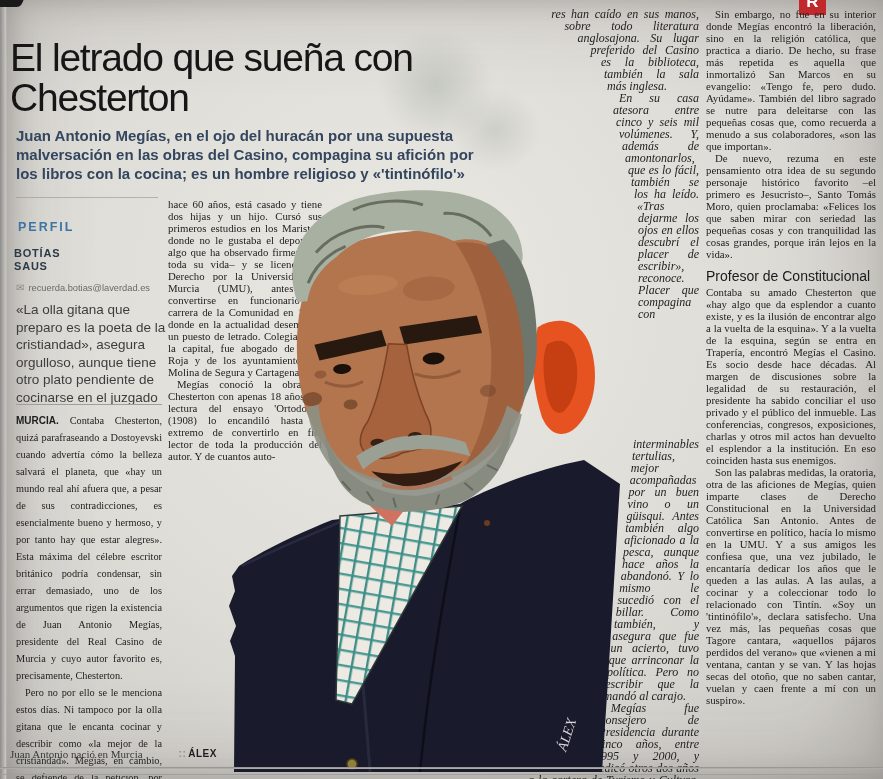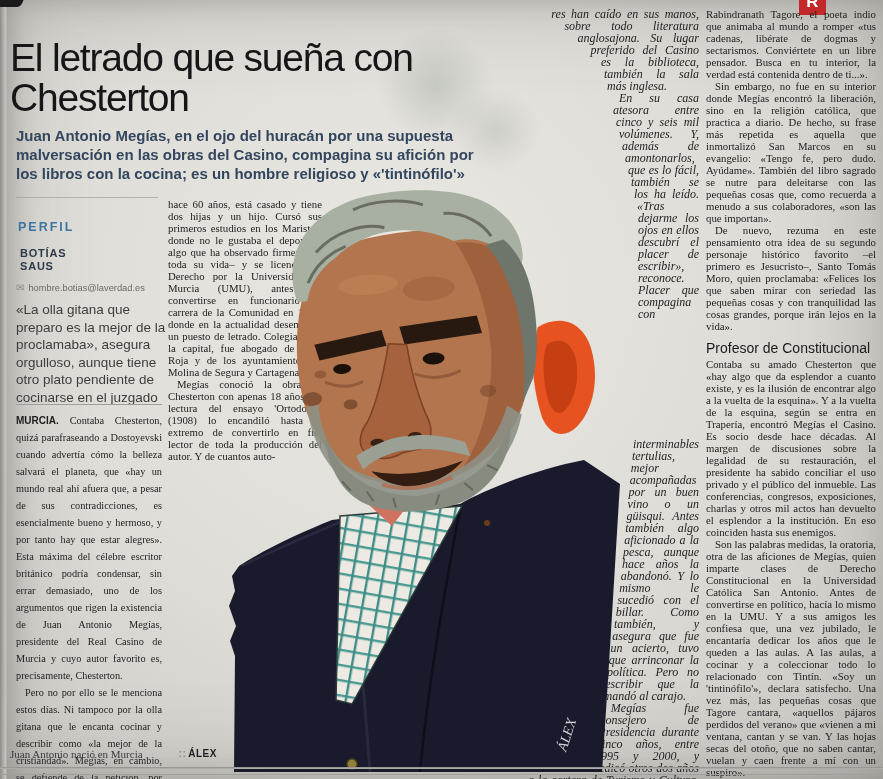--- a/index.html
+++ b/index.html
@@ -29,21 +29,21 @@
   .headline{position:absolute;left:10px;top:12px;width:452px;
     font-family:"Liberation Sans",sans-serif;font-weight:400;font-size:39px;line-height:1.02;
     letter-spacing:-1.2px;color:#161616;}
   .standfirst{position:absolute;left:16px;top:127px;width:460px;
     font-family:"Liberation Sans",sans-serif;font-weight:bold;font-size:15px;line-height:1.26;
     color:#33465e;}
   
   .kicker-rule{position:absolute;left:16px;top:197px;width:142px;height:1px;background:#9b9995;opacity:.65;}
   .kicker{position:absolute;left:18px;top:220px;
     font-family:"Liberation Sans",sans-serif;font-weight:bold;font-size:12.5px;letter-spacing:2px;color:#3c74a4;}
-  .author{position:absolute;left:20px;top:247px;
+  .author{position:absolute;left:14px;top:247px;
     font-family:"Liberation Sans",sans-serif;font-weight:bold;font-size:11px;line-height:1.2;
     letter-spacing:.8px;color:#2b3a49;}
   .email-row{position:absolute;left:16px;top:283px;display:flex;align-items:center;gap:4px;
     font-family:"Liberation Sans",sans-serif;font-size:9.3px;color:#6a6a6a;}
   .email-row .env{font-size:10px;color:#8a8a8a;line-height:1;}
   .pull-quote{position:absolute;left:16px;top:301px;width:154px;
     font-family:"Liberation Sans",sans-serif;font-size:13.5px;line-height:1.3;color:#3d3d3d;}
   .quote-rule{position:absolute;left:16px;top:404px;width:146px;height:1px;background:#a09e9a;}
   
   .bodycopy{font-family:"Liberation Serif",serif;color:#222;text-align:justify;}
@@ -87,24 +87,24 @@
   <div class="standfirst">Juan Antonio Megías, en el ojo del huracán por una supuesta malversación en las obras del Casino, compagina su afición por los libros con la cocina; es un hombre religioso y «'tintinófilo'»</div>
 
   <div class="kicker-rule"></div>
   <div class="kicker">PERFIL</div>
   <div class="author">
     <div>BOTÍAS</div>
     <div>SAUS</div>
   </div>
   <div class="email-row">
     <span class="env">✉</span>
-    <span>hombre.botias@laverdad.es</span>
-  </div>
-
-  <div class="pull-quote">«La olla gitana que preparo es la mejor de la proclamaba», asegura orgulloso, aunque tiene otro plato pendiente de cocinarse en el juzgado</div>
+    <span>recuerda.botias@laverdad.es</span>
+  </div>
+
+  <div class="pull-quote">«La olla gitana que preparo es la poeta de la cristiandad», asegura orgulloso, aunque tiene otro plato pendiente de cocinarse en el juzgado</div>
   <div class="quote-rule"></div>
 
   <div class="bodycopy col1">
     <p><span class="lead-word">MURCIA.</span> <span>Contaba Chesterton, quizá parafraseando a Dostoyevski cuando advertía cómo la belleza salvará el planeta, que «hay un mundo real ahí afuera que, a pesar de sus contradicciones, es esencialmente bueno y hermoso, y por tanto hay que estar alegres». Esta máxima del célebre escritor británico podría condensar, sin errar demasiado, uno de los argumentos que rigen la existencia de Juan Antonio Megías, presidente del Real Casino de Murcia y cuyo autor favorito es, precisamente, Chesterton.</span></p>
     <p class="indent">Pero no por ello se le menciona estos días. Ni tampoco por la olla gitana que le encanta cocinar y describir como «la mejor de la cristiandad». Megías, en cambio, se defiende de la petición, por parte del Ayuntamiento de la capital, de tres años de prisión por una supuesta malversación de fondos en la rehabilitación del Casino. Eso, como su olla gitana, todavía está por cocinarse en los juzgados.</p>
   </div>
 
   <div class="bodycopy col2">
     <p>hace 60 años, está casado y tiene dos hijas y un hijo. Cursó sus primeros estudios en los Maristas, donde no le gustaba el deporte –algo que ha observado firmemente toda su vida– y se licenció en Derecho por la Universidad de Murcia (UMU), antes de convertirse en funcionario de carrera de la Comunidad en 1987, donde en la actualidad desempeña un puesto de letrado. Colegiado en la capital, fue abogado de Cruz Roja y de los ayuntamientos de Molina de Segura y Cartagena.</p>
     <p class="indent">Megías conoció la obra de Chesterton con apenas 18 años. La lectura del ensayo 'Ortodoxia' (1908) lo encandiló hasta el extremo de convertirlo en fiel lector de toda la producción del autor. Y de cuantos auto-</p>
@@ -112,21 +112,20 @@
 
   <div class="bodycopy col3">
     <div class="head-intrude"></div>
     <p>res han caído en sus manos, sobre todo literatura anglosajona. Su lugar preferido del Casino es la biblioteca, también la sala más inglesa.</p>
     <p class="indent">En su casa atesora entre cinco y seis mil volúmenes. Y, además de amontonarlos, que es lo fácil, también se los ha leído. «Tras dejarme los ojos en ellos descubrí el placer de escribir», reconoce. Placer que compagina con interminables tertulias, mejor acompañadas por un buen vino o un güisqui. Antes también algo aficionado a la pesca, aunque hace años la abandonó. Y lo mismo le sucedió con el billar. Como también, y asegura que fue un acierto, tuvo que arrinconar la política. Pero no escribir que la mandó al carajo.</p>
     <p class="indent">Megías fue consejero de Presidencia durante cinco años, entre 1995 y 2000, y dedicó otros dos años a la cartera de Turismo y Cultura, además de ocupar destacados cargos como miembro del Comité de las Regiones o presidente del Consejo Regional para la Cooperación y el Desarrollo. Diputado regional desde 1995, en la Asamblea presidió la Comisión de Asuntos Sociales.</p>
 
   </div>
 
   <div class="bodycopy col4">
-    <p>Rabindranath Tagore, el poeta indio que animaba al mundo a romper «tus cadenas, libérate de dogmas y sectarismos. Conviértete en un libre pensador. Busca en tu interior, la verdad está contenida dentro de ti...».</p>
     <p class="indent">Sin embargo, no fue en su interior donde Megías encontró la liberación, sino en la religión católica, que practica a diario. De hecho, su frase más repetida es aquella que inmortalizó San Marcos en su evangelio: «Tengo fe, pero dudo. Ayúdame». También del libro sagrado se nutre para deleitarse con las pequeñas cosas que, como recuerda a menudo a sus colaboradores, «son las que importan».</p>
     <p class="indent">De nuevo, rezuma en este pensamiento otra idea de su segundo personaje histórico favorito –el primero es Jesucristo–, Santo Tomás Moro, quien proclamaba: «Felices los que saben mirar con seriedad las pequeñas cosas y con tranquilidad las cosas grandes, porque irán lejos en la vida».</p>
     <h3 class="subhead">Profesor de Constitucional</h3>
     <p>Contaba su amado Chesterton que «hay algo que da esplendor a cuanto existe, y es la ilusión de encontrar algo a la vuelta de la esquina». Y a la vuelta de la esquina, según se entra en Trapería, encontró Megías el Casino. Es socio desde hace décadas. Al margen de discusiones sobre la legalidad de su restauración, el presidente ha sabido conciliar el uso privado y el público del inmueble. Las conferencias, congresos, exposiciones, charlas y otros mil actos han devuelto el esplendor a la institución. En eso coinciden hasta sus enemigos.</p>
     <p class="indent">Son las palabras medidas, la oratoria, otra de las aficiones de Megías, quien imparte clases de Derecho Constitucional en la Universidad Católica San Antonio. Antes de convertirse en político, hacía lo mismo en la UMU. Y a sus amigos les confiesa que, una vez jubilado, le encantaría dedicar los años que le queden a las aulas. A las aulas, a cocinar y a coleccionar todo lo relacionado con Tintín. «Soy un 'tintinófilo'», declara satisfecho. Una vez más, las pequeñas cosas que Tagore cantara, «aquellos pájaros perdidos del verano» que «vienen a mi ventana, cantan y se van. Y las hojas secas del otoño, que no saben cantar, vuelan y caen frente a mí con un suspiro».</p>
   </div>
 
   <svg class="caricature" viewBox="0 0 502 586" aria-hidden="true">
     <defs>
       <pattern id="check" width="15" height="15" patternUnits="userSpaceOnUse" patternTransform="rotate(10)">

